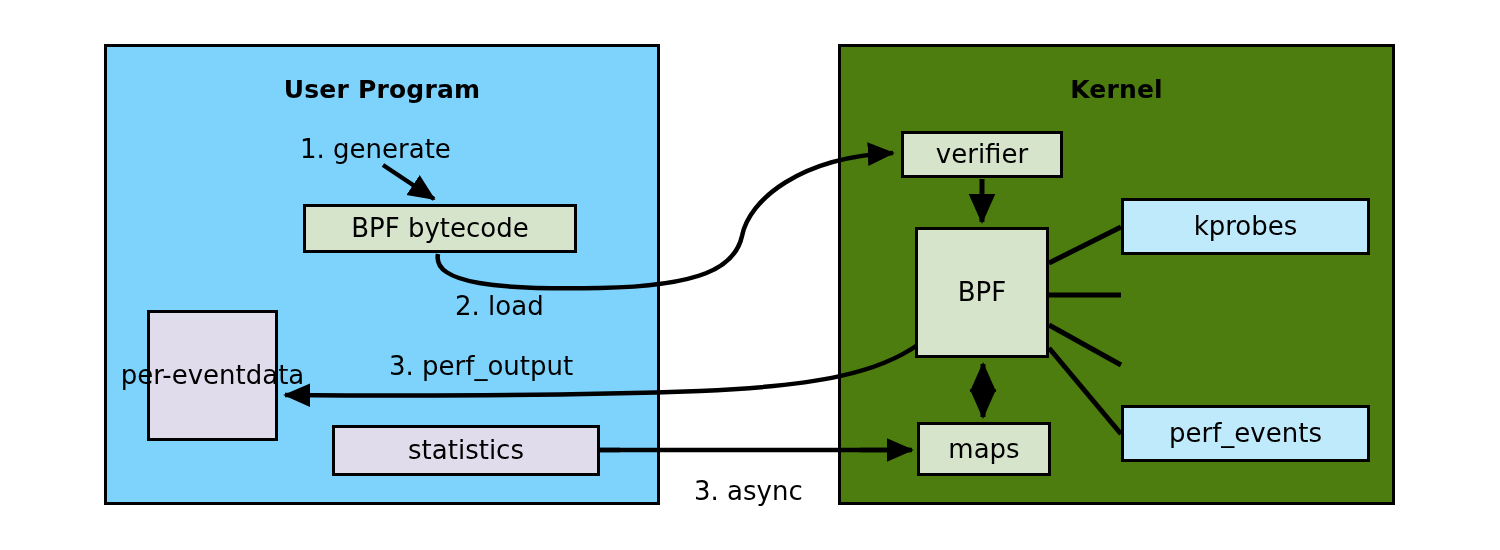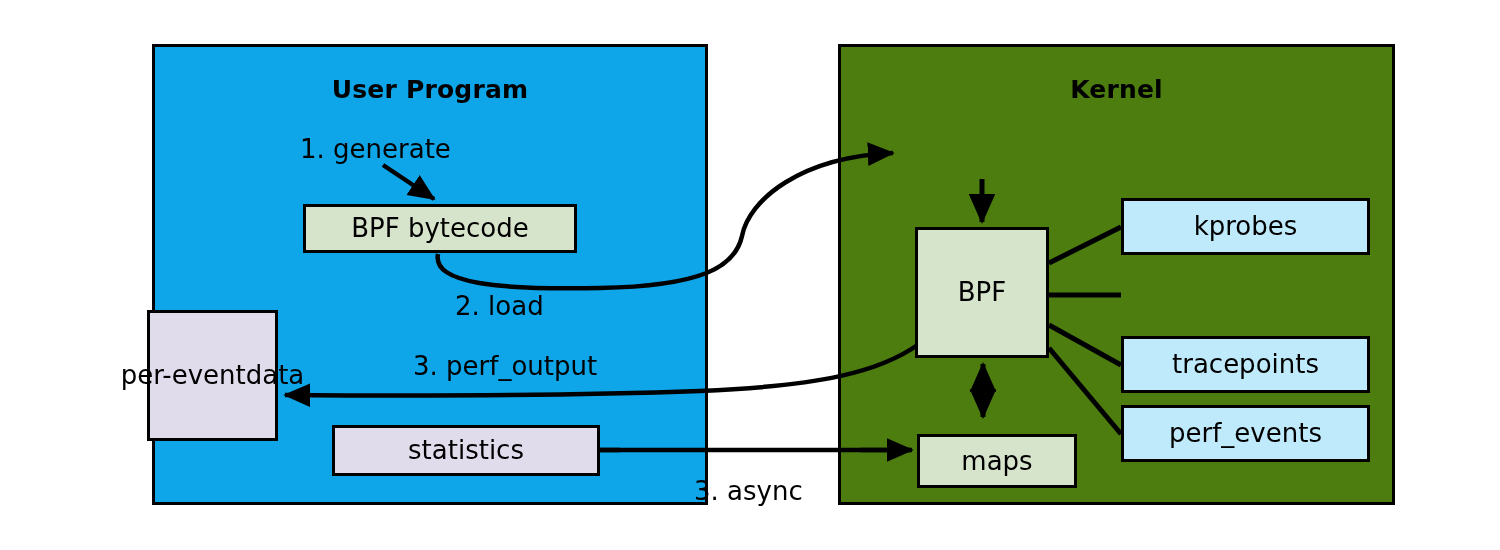--- a/index.html
+++ b/index.html
@@ -19,22 +19,21 @@
     height: 550px;
     background: #ffffff;
   }
   .panel {
     position: absolute;
     border: 3px solid #000000;
     box-sizing: border-box;
   }
   #panel-user {
     left: 104px; top: 44px; width: 556px; height: 461px;
-    background: #0ea5e9;
-    margin-left: 48px;
+    background: #7dd3fc;
   }
   #panel-kernel {
     left: 838px; top: 44px; width: 557px; height: 461px;
     background: #4d7c0f;
   }
   .panel-title {
     position: absolute;
     width: 100%;
     text-align: center;
     font-weight: bold;
@@ -59,39 +58,39 @@
   .green { background: #d7e4cc; }
   .purple { background: #e1dcec; }
   .blue  { background: #bfeafc; }
 
   #node-bpf-bytecode { left: 303px; top: 204px; width: 274px; height: 49px; }
   #node-per-event    { left: 147px; top: 310px; width: 131px; height: 131px; flex-direction: row; }
   #node-statistics   { left: 332px; top: 425px; width: 268px; height: 51px; }
 
   #node-verifier { left: 901px; top: 131px; width: 162px; height: 47px; }
   #node-bpf      { left: 915px; top: 227px; width: 134px; height: 131px; align-items: center; }
-  #node-maps     { left: 917px; top: 422px; width: 160px; height: 54px; margin-top: 12px; }
+  #node-maps     { left: 917px; top: 422px; width: 134px; height: 54px; }
 
   #node-kprobes     { left: 1121px; top: 198px; width: 249px; height: 57px; text-align: right; }
   #node-uprobes     { left: 1121px; top: 267px; width: 249px; height: 57px; }
   #node-tracepoints { left: 1121px; top: 336px; width: 249px; height: 57px; }
   #node-perf-events { left: 1121px; top: 405px; width: 249px; height: 57px; }
 
   .edge-label {
     position: absolute;
     font-size: 26px;
     color: #000000;
     white-space: pre;
     text-align: center;
     z-index: 6;
     line-height: 1.25;
   }
   #label-generate    { left: 300px; top: 133px; }
   #label-load        { left: 455px; top: 290px; }
-  #label-perf-output { left: 389px; top: 350px; margin-left: 24px; }
+  #label-perf-output { left: 389px; top: 350px; }
   #label-async-read  { left: 694px; top: 410px; }
 
   #wires {
     position: absolute;
     left: 0; top: 0;
     width: 1500px; height: 550px;
     z-index: 4;
     pointer-events: none;
   }
   .per-event-line { display: block; }
@@ -146,37 +145,37 @@
   <div class="node purple" id="node-per-event">
     <span class="per-event-line">per-</span>
     <span class="per-event-line">event</span>
     <span class="per-event-line">data</span>
   </div>
 
   <div class="node purple" id="node-statistics">
     <span>statistics</span>
   </div>
 
+  <div class="node green" id="node-verifier">
+    <span>verifier</span>
+  </div>
 
   <div class="node green" id="node-bpf">
     <span>BPF</span>
   </div>
 
   <div class="node green" id="node-maps">
     <span>maps</span>
   </div>
 
   <div class="node blue" id="node-kprobes">
     <span>kprobes</span>
   </div>
 
 
-  <div class="node blue" id="node-tracepoints">
-    <span>tracepoints</span>
-  </div>
 
   <div class="node blue" id="node-perf-events">
     <span>perf_events</span>
   </div>
 
   <div class="edge-label" id="label-generate">1. generate</div>
   <div class="edge-label" id="label-load">2. load</div>
   <div class="edge-label" id="label-perf-output">3. perf_output</div>
   <div class="edge-label" id="label-async-read">
     <div>3. async</div>

